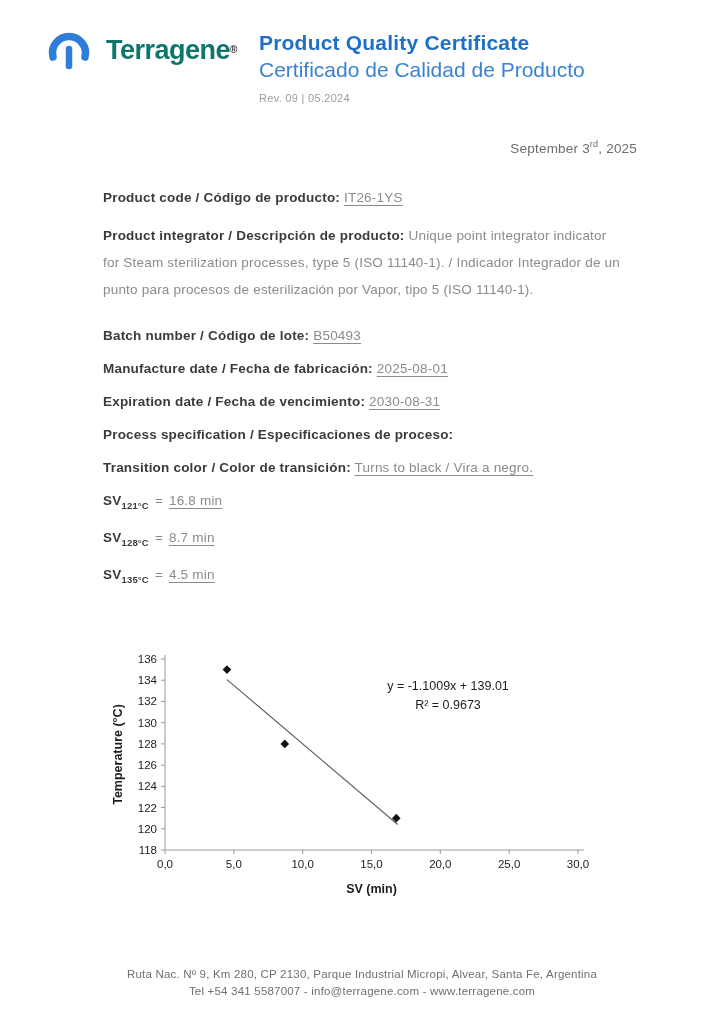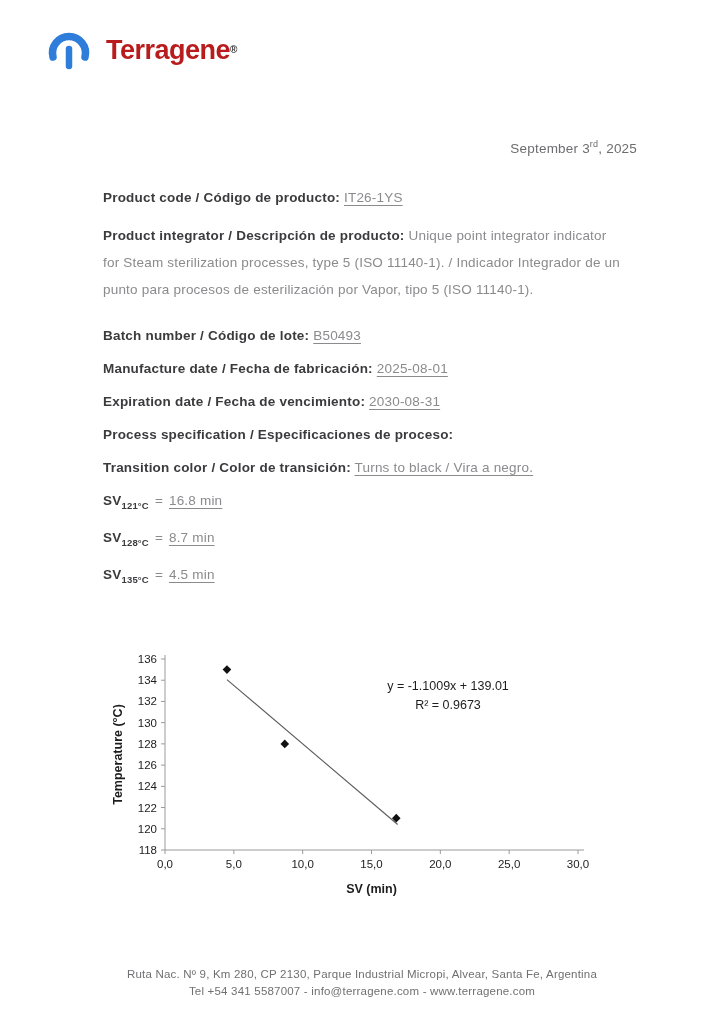--- a/index.html
+++ b/index.html
@@ -9,21 +9,21 @@
     background:#ffffff;
     font-family:"Liberation Sans", sans-serif;
     overflow:hidden;
   }
   
   .logo-block{
     position:absolute;left:45px;top:28px;
     display:flex;align-items:center;gap:13px;
   }
   .brand-name{
-    font-size:27px;font-weight:800;color:#b91c1c;letter-spacing:-0.5px;
+    font-size:27px;font-weight:800;color:#0f766e;letter-spacing:-0.5px;
   }
   .brand-reg{font-size:10px;font-weight:700;color:#2b2b2e;vertical-align:super;}
   .titles{position:absolute;left:259px;top:30px;}
   .title-en{font-size:21px;font-weight:800;color:#1f6fc5;line-height:26px;letter-spacing:0.2px;}
   .title-es{font-size:21px;font-weight:400;color:#3a82d2;line-height:27px;}
   .revision{font-size:11px;color:#9c9c9f;margin-top:9px;letter-spacing:0.3px;}
   
   .date-line{
     position:absolute;top:139px;right:87px;
     font-size:13.5px;color:#6d6d70;letter-spacing:0.2px;
@@ -60,20 +60,25 @@
 <div class="page">
 
   <div class="logo-block">
     <svg width="48" height="44" viewBox="0 0 48 44">
       <path d="M 8 29 A 16.5 16.5 0 1 1 40 29" fill="none" stroke="#2e7dda" stroke-width="7.5" stroke-linecap="round"></path>
       <line x1="24" y1="21" x2="24" y2="38" stroke="#2e7dda" stroke-width="6.5" stroke-linecap="round"></line>
     </svg>
     <span><span class="brand-name">Terragene</span><sup class="brand-reg">®</sup></span>
   </div>
 
+  <div class="titles">
+    <div class="title-en">Product Quality Certificate</div>
+    <div class="title-es">Certificado de Calidad de Producto</div>
+    <div class="revision">Rev. 09 | 05.2024</div>
+  </div>
 
   <div class="date-line"><span>September 3</span><sup>rd</sup><span>, 2025</span></div>
 
   <main class="content">
 
     <p class="row"><span class="lbl">Product code / Código de producto:</span> <span class="val-u">IT26-1YS</span></p>
 
     <p class="desc"><span class="lbl">Product integrator / Descripción de producto:</span> <span>Unique point integrator indicator for Steam sterilization processes, type 5 (ISO 11140-1). / Indicador Integrador de un punto para procesos de esterilización por Vapor, tipo 5 (ISO 11140-1).</span></p>
 
     <p class="row"><span class="lbl">Batch number / Código de lote:</span> <span class="val-u">B50493</span></p>

